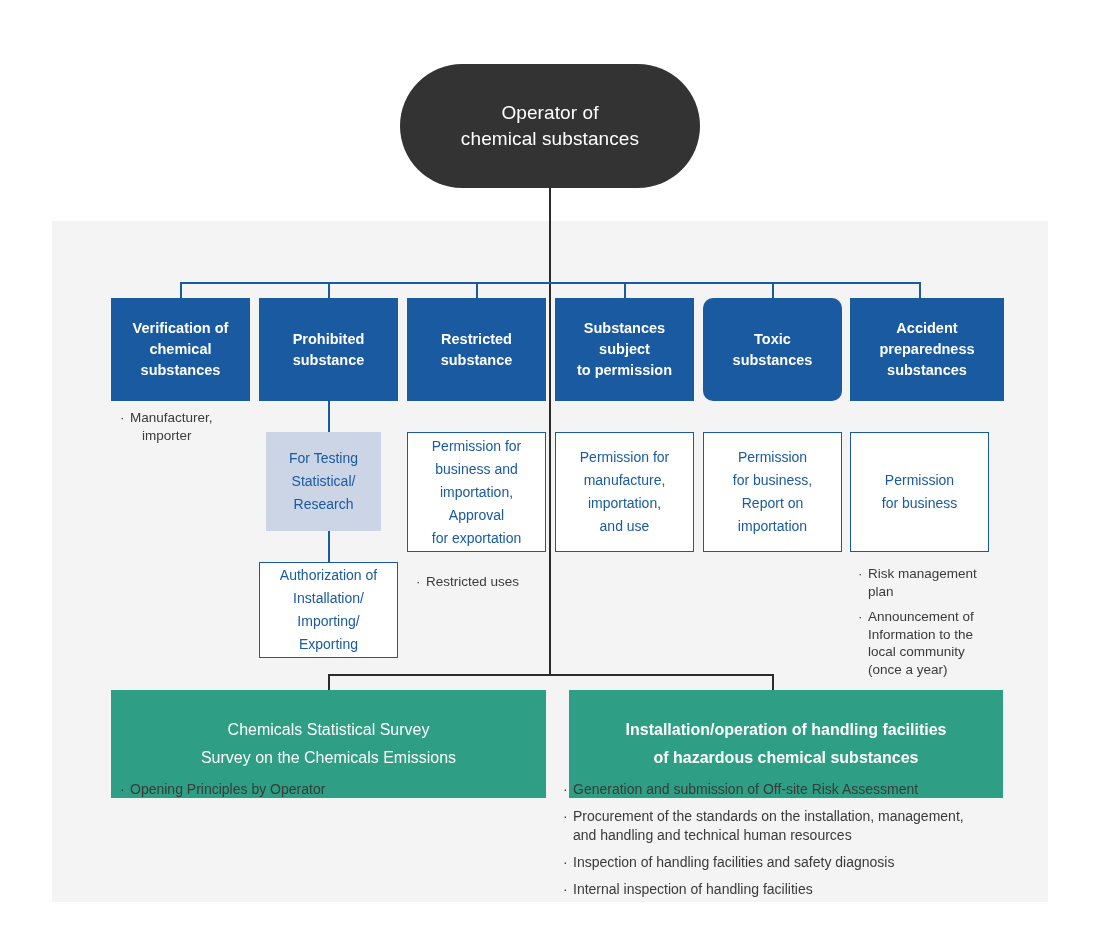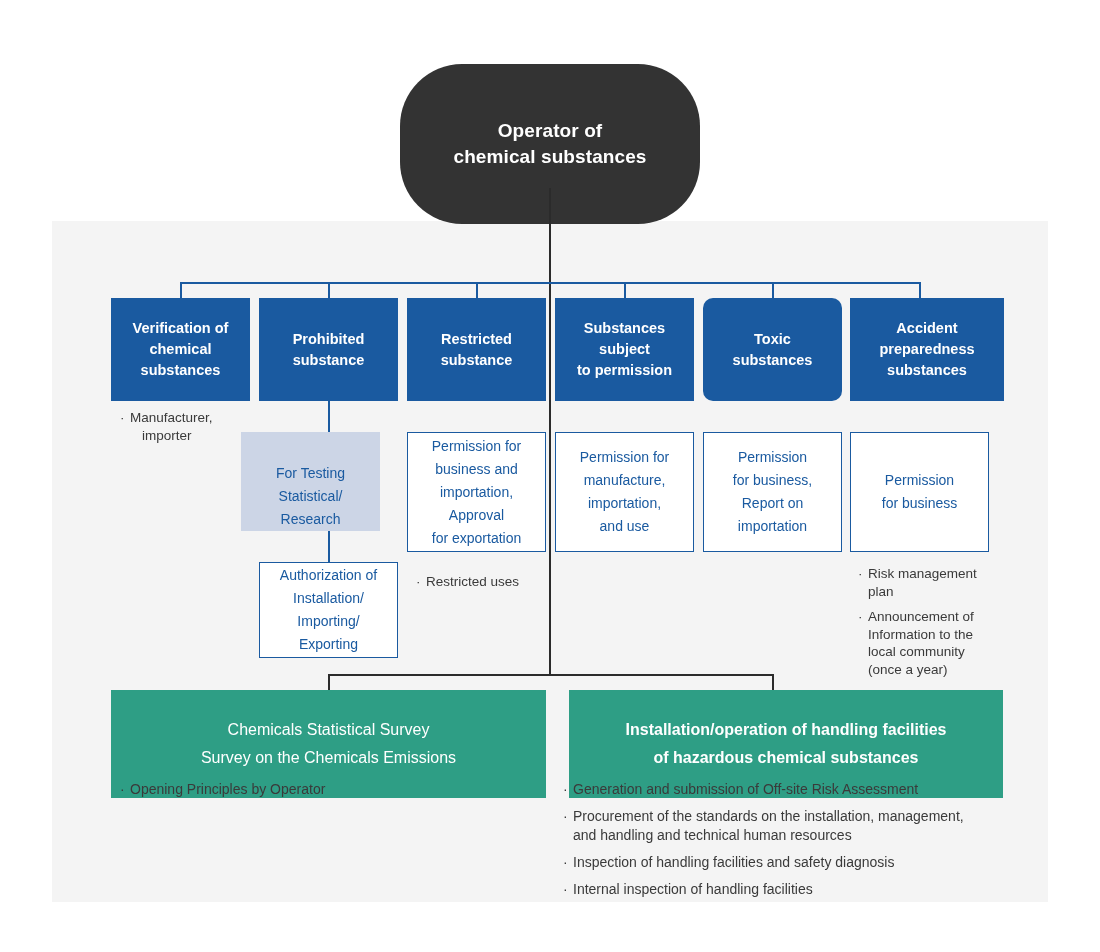--- a/index.html
+++ b/index.html
@@ -13,26 +13,25 @@
   #stage{position:absolute;left:0;top:0;width:1100px;height:952px;}
 
   
   .abs{position:absolute;box-sizing:border-box;}
 
   
   #panel{left:52px;top:221px;width:996px;height:681px;background:#f4f4f4;}
 
   
   #root-node{
-    left:400px;top:64px;width:300px;height:160px;
+    left:400px;top:64px;width:300px;height:124px;
     background:#333333;border-radius:62px;
     display:flex;align-items:center;justify-content:center;
     color:#ffffff;font-size:19px;line-height:26px;text-align:center;
     letter-spacing:.1px;
-    font-weight:bold;
   }
 
   
   .ln{position:absolute;background:#2b2b2b;}
   .ln-blue{position:absolute;background:#1a5aa0;}
 
   
   .bluebox{
     background:#1a5aa0;color:#ffffff;
     display:flex;align-items:center;justify-content:center;
@@ -149,21 +148,21 @@
   </div>
 
   <div class="abs bullets" style="left:120px;top:409px;width:150px;">
     <div class="bi">
       <span class="dot">·</span>
       <span class="bt" style="white-space:pre-line;">Manufacturer,</span>
     </div>
     <div style="margin-left:22px;margin-top:-6px;">importer</div>
   </div>
 
-  <div class="abs fillbox" style="left:241px;top:432px;width:139px;height:99px;align-items:flex-end;">
+  <div class="abs fillbox" style="left:266px;top:432px;width:115px;height:99px;">
     <div>
       <div>For Testing</div>
       <div>Statistical/</div>
       <div>Research</div>
     </div>
   </div>
 
   <div class="abs obox" style="left:259px;top:562px;width:139px;height:96px;">
     <div>
       <div>Authorization of</div>

